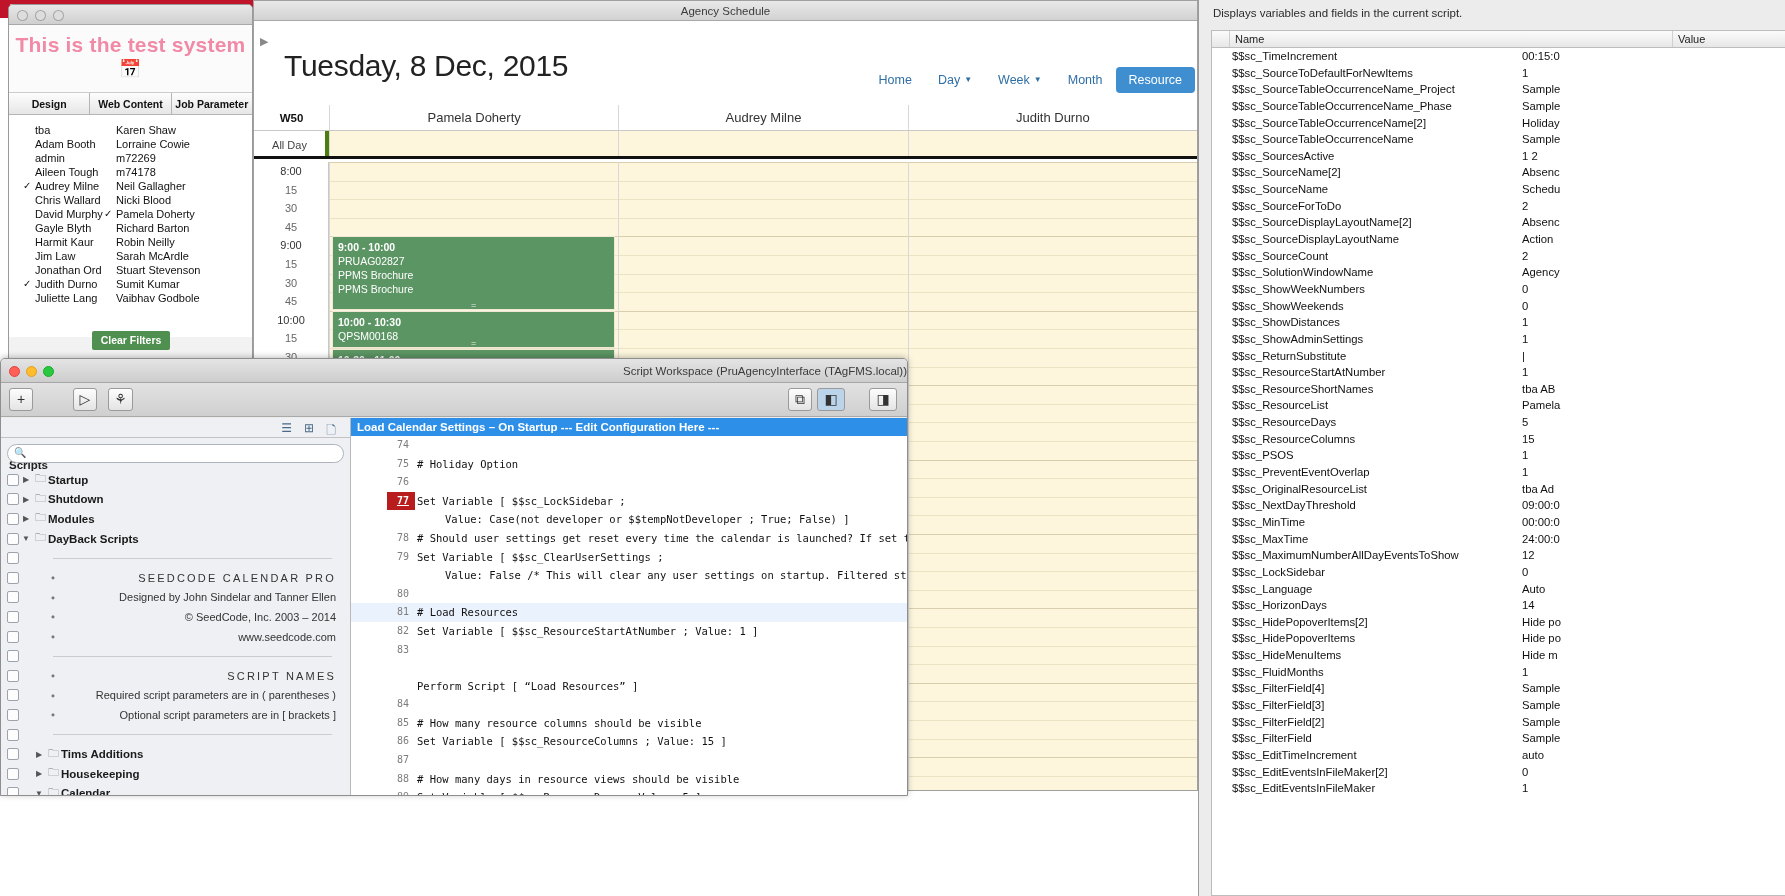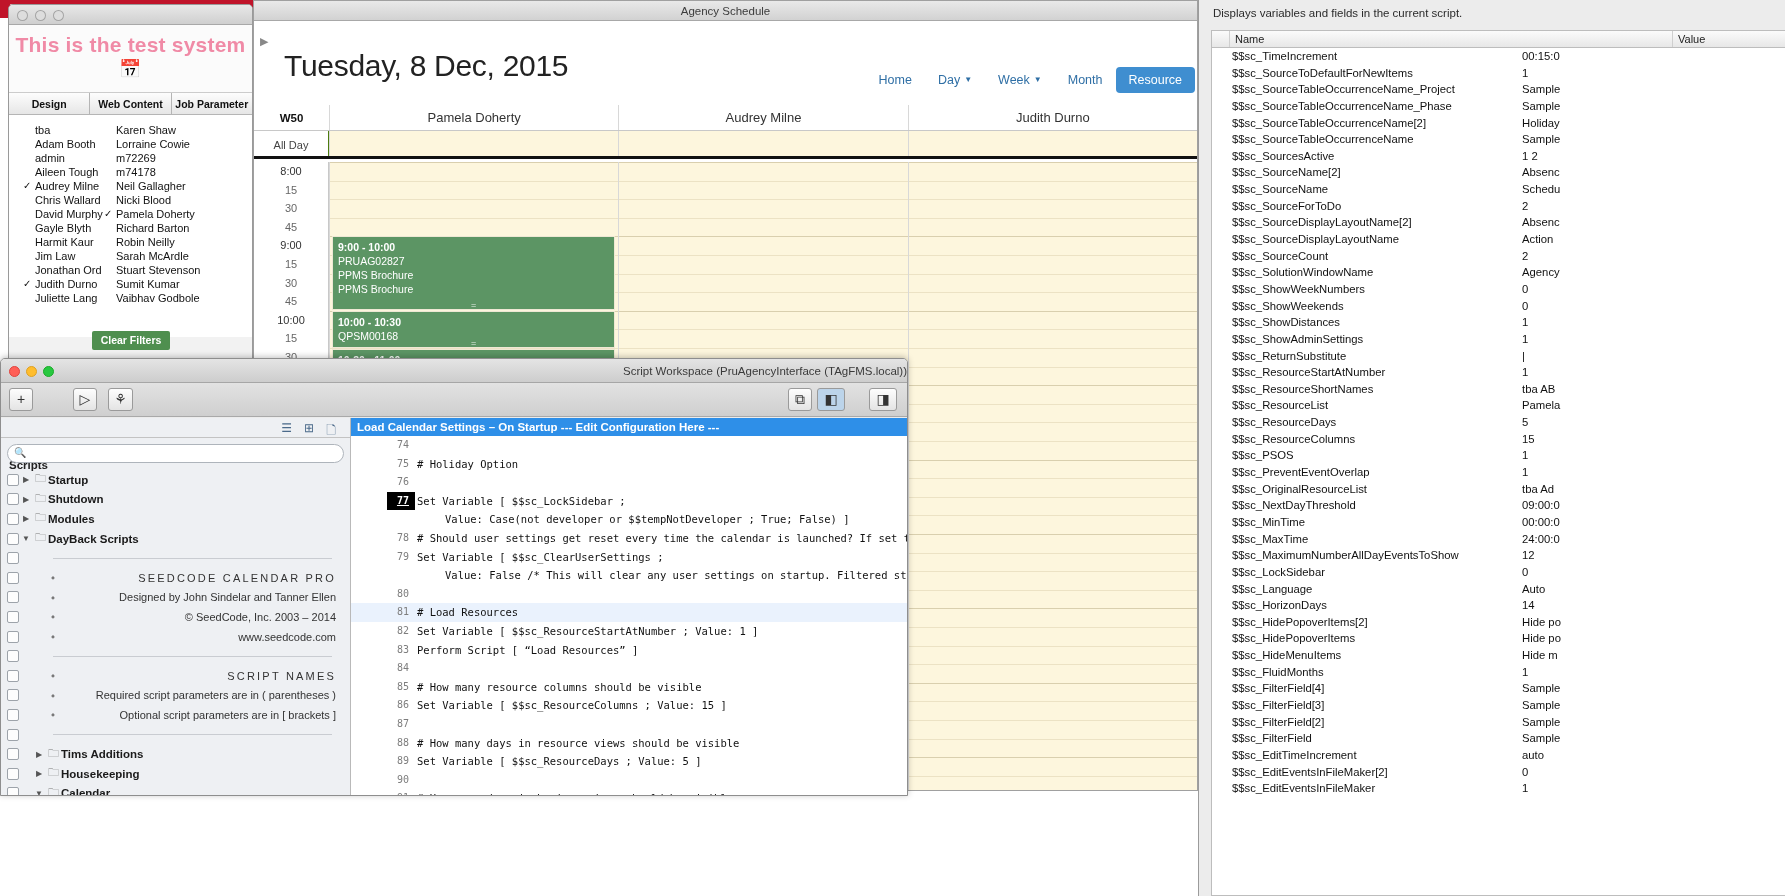--- a/index.html
+++ b/index.html
@@ -104,21 +104,21 @@
   
   .cal-grid { position: absolute; left: 0; top: 104px; right: 0; bottom: 0; }
   .colhdr { display: flex; height: 26px; border-bottom: 1px solid #c8c8c8; background: #fff; }
   .colhdr .wk { width: 75px; text-align: center; font-size: 11.5px; font-weight: bold;
                 line-height: 26px; color: #111; }
   .colhdr .rn { flex: 1; text-align: center; font-size: 13px; color: #333; line-height: 26px;
                 border-left: 1px solid #d8d8d8; }
 
   .allday { display: flex; height: 28px; border-bottom: 3px solid #111; }
   .allday .lbl { width: 75px; text-align: center; font-size: 11px; color: #444; line-height: 28px;
-                 border-right: 1px solid #4d7c0f; background: #fff; }
+                 border-right: 4px solid #4d7c0f; background: #fff; }
   .allday .cell { flex: 1; background: #fdf6dd; border-left: 1px solid #d8d8d8; }
 
   .body { position: absolute; left: 0; right: 0; top: 57px; bottom: 0; display: flex; }
   .gutter { width: 75px; background: #fff; border-right: 1px solid #c8c8c8; }
   .slot { height: 18.6px; text-align: center; font-size: 11px; color: #666;
           line-height: 18.6px; }
   .slot.hr { color: #333; }
   .lanes { flex: 1; display: flex; position: relative; }
   .lane { flex: 1; background: #fdf6dd; border-left: 1px solid #d8d8d8; position: relative; }
   .lane .hline { position: absolute; left: 0; right: 0; height: 0;
@@ -192,21 +192,21 @@
 
   .sw-right { flex: 1; position: relative; background: #fff; }
   .scr-title { height: 18px; background: #2e8fe8; color: #fff; font-size: 11.5px;
                font-weight: bold; line-height: 18px; padding-left: 6px; }
   .code { position: absolute; left: 0; right: 0; top: 18px; bottom: 0;
           font-family: "DejaVu Sans Mono", monospace; font-size: 10.5px; overflow: hidden; }
   .cl { display: flex; min-height: 18.6px; align-items: flex-start; padding-left: 36px; }
   .cl.hl { background: #eaf2fd; }
   .cl .gut { width: 28px; text-align: right; padding-right: 6px; color: #7d7d7d;
              font-size: 10px; flex: none; line-height: 18.6px; }
-  .cl .gut.mark { background: #000000; color: #fff; font-weight: bold; text-decoration: underline; }
+  .cl .gut.mark { background: #b91c1c; color: #fff; font-weight: bold; text-decoration: underline; }
   .cl .txt { flex: 1; line-height: 18.6px; white-space: nowrap; overflow: hidden;
              color: #111; padding-left: 2px; }
   .cm { color: #1d8b47; }
   .kw { color: #2d6fd0; }
   .cl .cont { padding-left: 30px; }
 
   
   .vars {
     position: absolute; left: 1198px; top: 0; width: 587px; height: 896px;
     background: #ececec; border-left: 1px solid #9b9b9b;
@@ -687,21 +687,21 @@
               </div>
             </div>
             <div class="cl">
               <div class="gut">82</div>
               <div style="flex: 1 1 0%;">
                 <div class="txt ">Set Variable [ $$sc_ResourceStartAtNumber ; Value: 1 ]</div>
               </div>
             </div>
             <div class="cl">
               <div class="gut">83</div>
-              <div style="flex: 1 1 0%;">
+              <div style="flex: 1 1 0%; margin-top: 36px;">
                 <div class="txt kw">Perform Script [ “Load Resources” ]</div>
               </div>
             </div>
             <div class="cl">
               <div class="gut">84</div>
               <div style="flex: 1 1 0%;">
                 <div class="txt "></div>
               </div>
             </div>
             <div class="cl">

